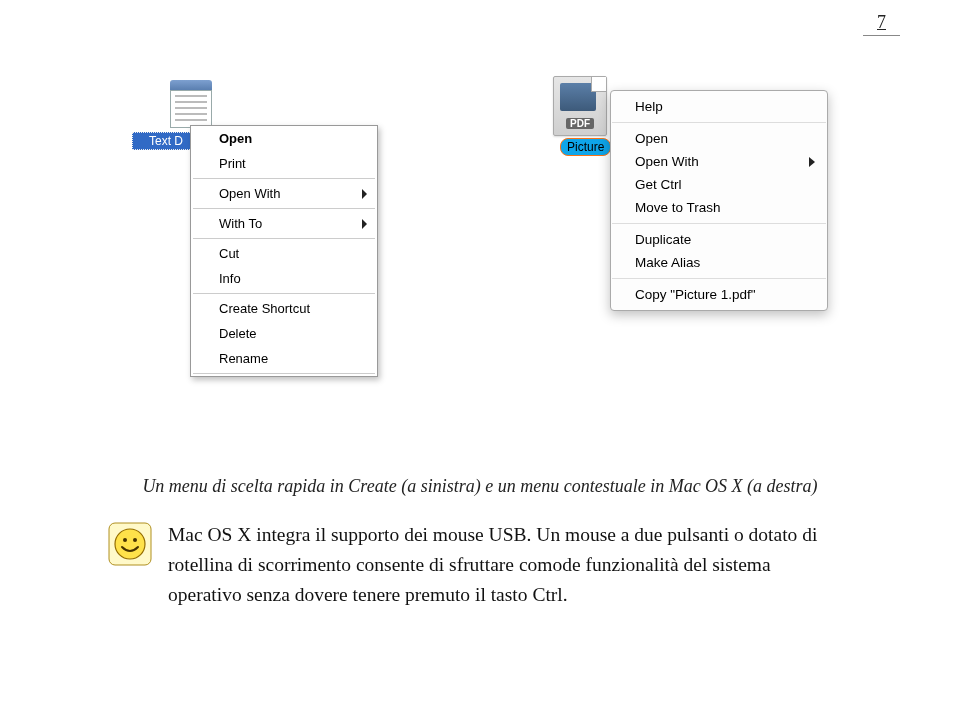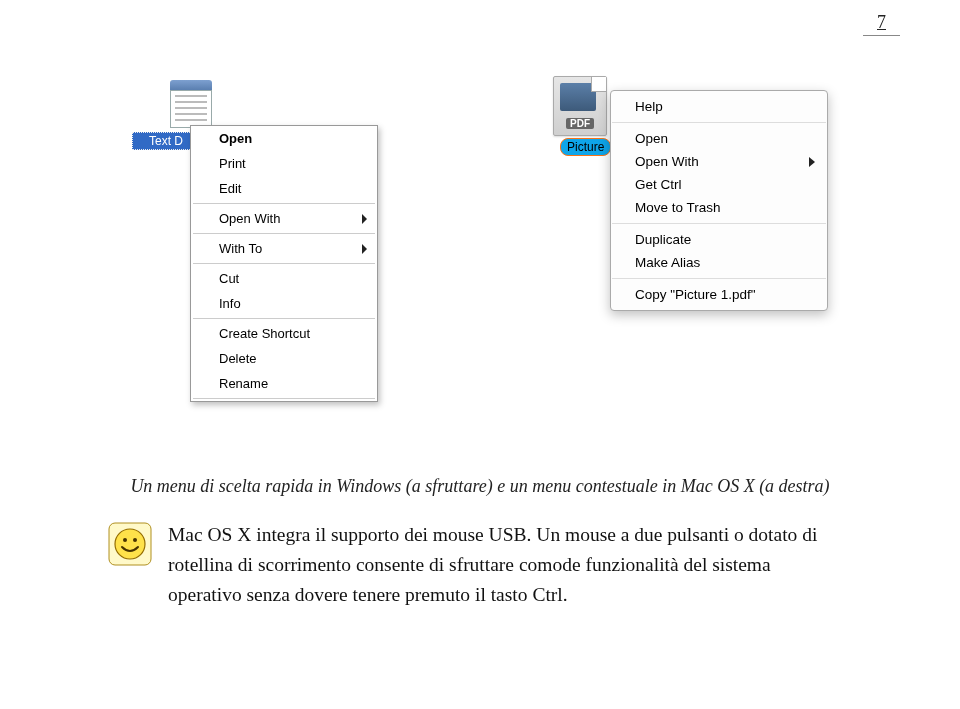--- a/index.html
+++ b/index.html
@@ -239,21 +239,20 @@
     <div class="notepad-body">
         <div class="notepad-lines"></div>
       </div>
   </div>
 </div>
 <div class="win-file-label">Text D</div>
 
 <div class="win-menu">
   <div class="item" style="font-weight:bold">Open</div>
   <div class="item">Print</div>
-  <div class="item">Edit</div>
   <div class="sep"></div>
   <div class="item">
     <span>Open With</span>
     <span class="arrow"></span>
   </div>
   <div class="sep"></div>
   <div class="item">
     <span>With To</span>
     <span class="arrow"></span>
   </div>
@@ -286,21 +285,21 @@
   </div>
   <div class="item">Get Ctrl</div>
   <div class="item">Move to Trash</div>
   <div class="sep"></div>
   <div class="item">Duplicate</div>
   <div class="item">Make Alias</div>
   <div class="sep"></div>
   <div class="item">Copy "Picture 1.pdf"</div>
 </div>
 
-<div class="caption">Un menu di scelta rapida in Windows (a sfruttare) e un menu contestuale in Mac OS X (a destra)</div>
+<div class="caption">Un menu di scelta rapida in Create (a sinistra) e un menu contestuale in Mac OS X (a destra)</div>
 
 <div class="tip-row">
   <div class="tip-icon">
     <svg viewBox="0 0 44 44" width="44" height="44">
       <rect x="1" y="1" width="42" height="42" rx="6" fill="#fff9c9" stroke="#b09020" stroke-width="1"></rect>
       <circle cx="22" cy="22" r="15" fill="#ffe24a" stroke="#946d00" stroke-width="1.2"></circle>
       <circle cx="17" cy="18" r="2" fill="#483400"></circle>
       <circle cx="27" cy="18" r="2" fill="#483400"></circle>
       <path d="M14 25 Q22 33 30 25" fill="none" stroke="#483400" stroke-width="2" stroke-linecap="round"></path>
     </svg>

